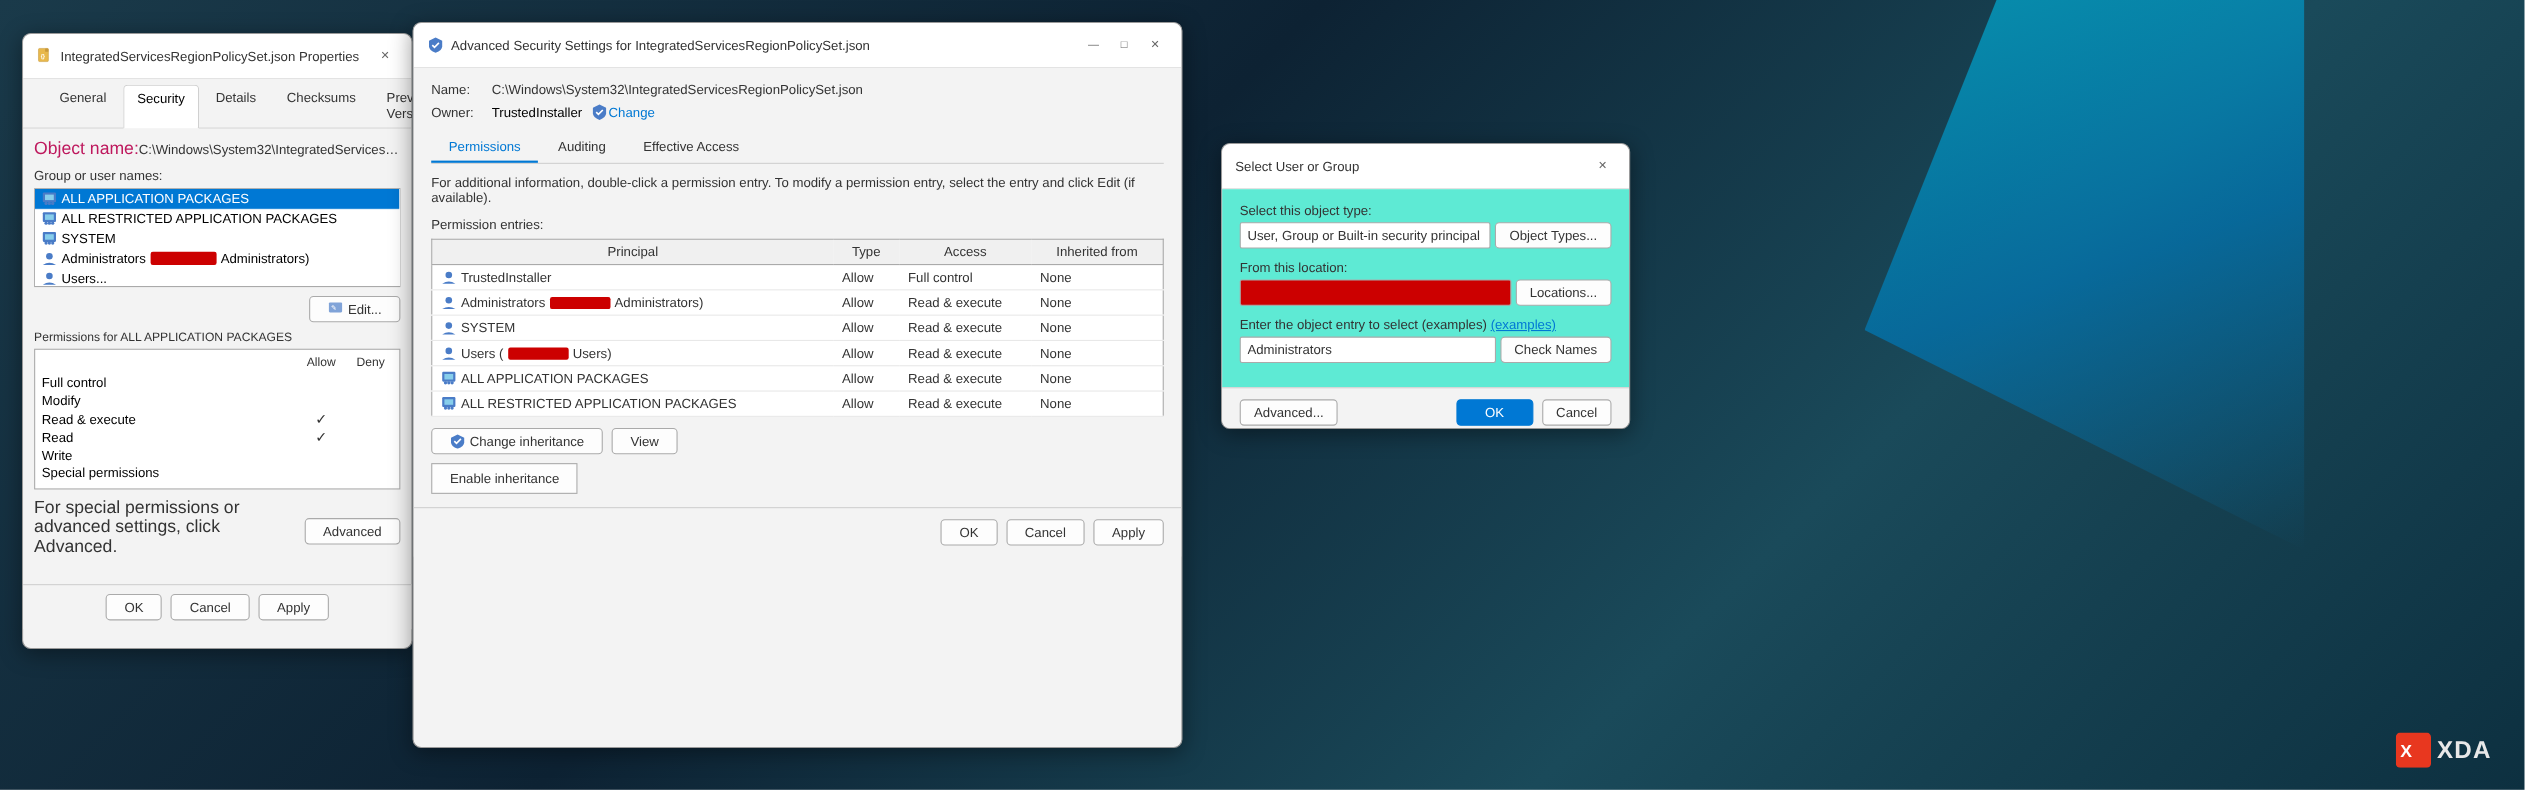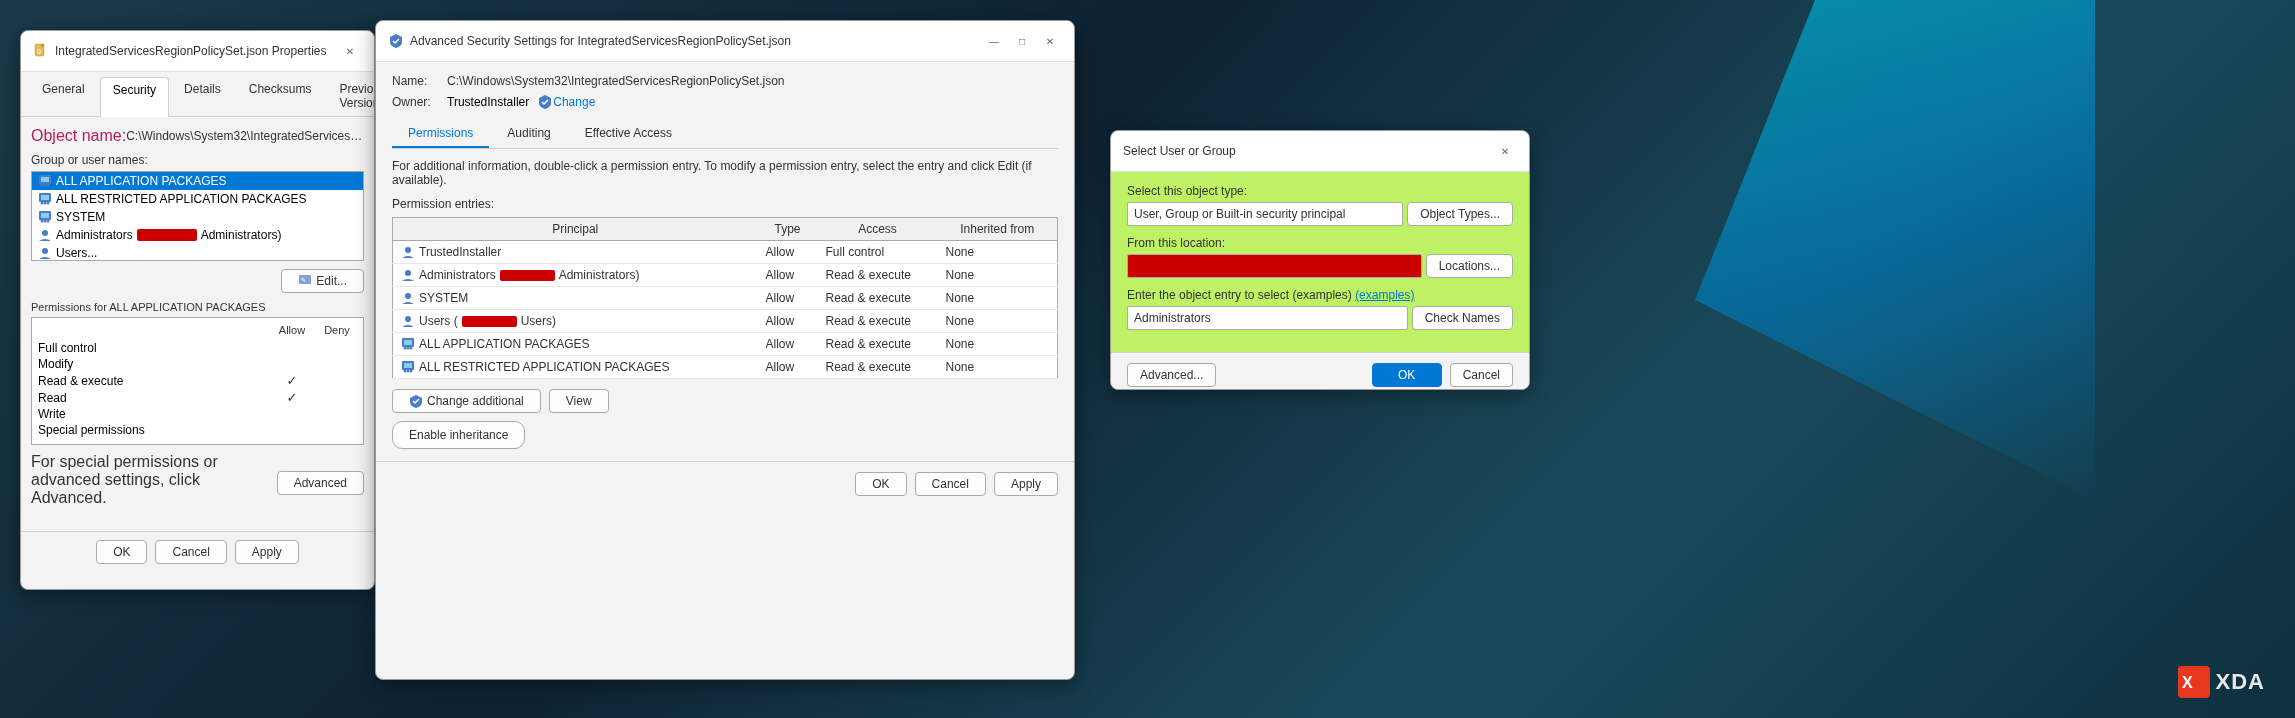--- a/index.html
+++ b/index.html
@@ -78,21 +78,21 @@
       display: flex;
       align-items: center;
       justify-content: center;
       color: #666;
     }
 
     
     .tab-bar {
       display: flex;
       background: #f3f3f3;
-      padding: 4px 8px 0;
+      padding: 4px 20px 0;
       border-bottom: 1px solid #d0d0d0;
       gap: 2px;
     }
 
     .tab {
       padding: 5px 12px;
       font-size: 12px;
       cursor: pointer;
       border-radius: 4px 4px 0 0;
       border: 1px solid transparent;
@@ -366,47 +366,47 @@
 
     .adv-footer {
       display: flex;
       align-items: center;
       margin-top: 8px;
     }
 
     .inherit-btn {
       background: #fdfdfd;
       border: 1px solid #aaa;
-      border-radius: 10px;
+      border-radius: 0;
       padding: 6px 16px;
       font-size: 12px;
       cursor: pointer;
       color: #333;
     }
 
     .adv-dialog-footer {
       display: flex;
       justify-content: flex-end;
       gap: 8px;
       padding: 10px 16px;
       border-top: 1px solid #d0d0d0;
       background: #f3f3f3;
     }
 
     
     .window-user-group {
       left: 1110px;
       top: 130px;
-      width: 420px;
+      width: 372px;
       height: 260px;
     }
 
     .ug-content {
       padding: 12px 16px;
-      background: #bef264;
+      background: #5eead4;
     }
 
     .ug-label {
       font-size: 12px;
       color: #333;
       margin-bottom: 4px;
     }
 
     .ug-field-row {
       display: flex;
@@ -786,21 +786,21 @@
         </tr>
       </tbody>
     </table>
 
     <div class="adv-bottom-actions">
       <button class="win-button" style="display:flex; align-items:center; gap:4px;">
         <svg width="14" height="14" viewBox="0 0 14 14">
           <path d="M7 1 L13 4 L13 8 Q13 12 7 14 Q1 12 1 8 L1 4 Z" fill="#4a7cc7"></path>
           <path d="M4 7 L6 9 L10 5" stroke="#fff" stroke-width="1.5" fill="none"></path>
         </svg>
-        <span>Change additional</span>
+        <span>Change inheritance</span>
       </button>
       <button class="win-button">
         <span>View</span>
       </button>
     </div>
 
     <div class="adv-footer">
       <button class="inherit-btn">
         <span>Enable inheritance</span>
       </button>

